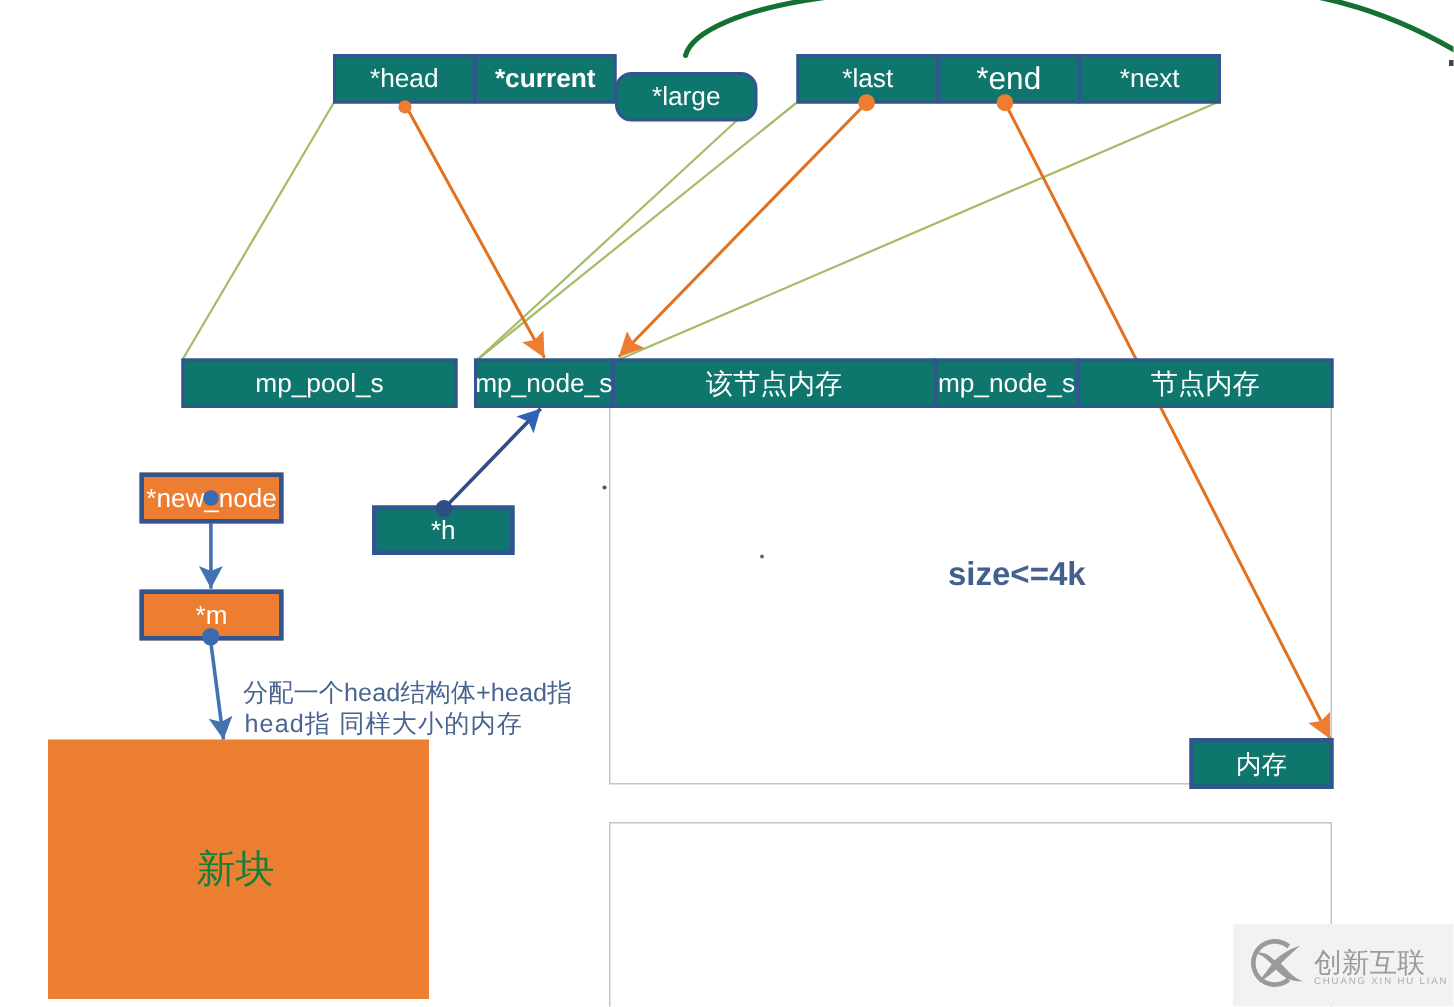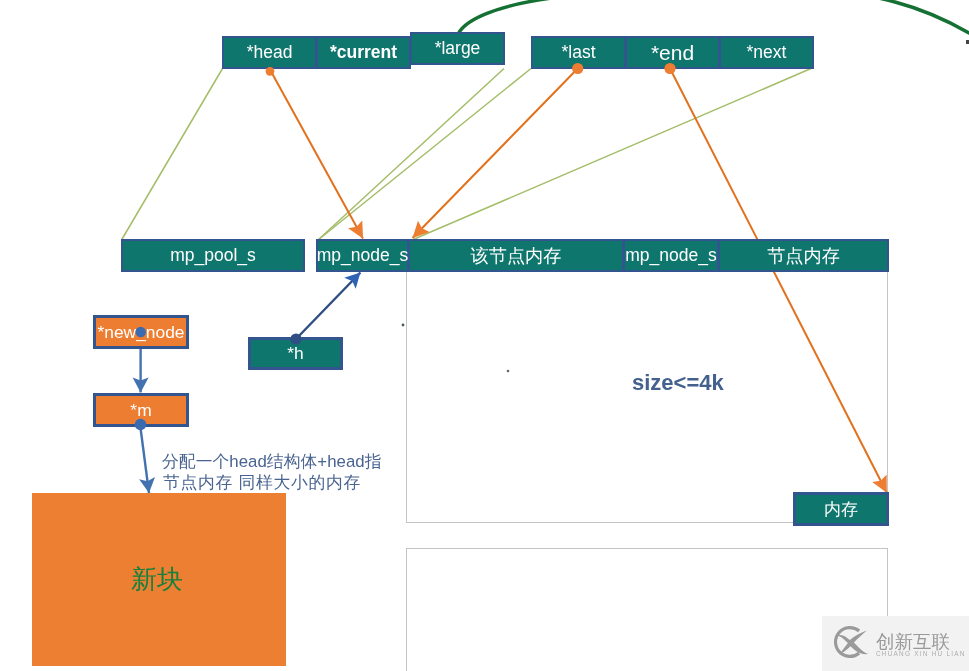--- a/index.html
+++ b/index.html
@@ -38,21 +38,21 @@
 
     <path d="M457,37 C461,22 492,5 560,-3 C700,-20 820,-18 895,2 C925,10 950,22 969,33" stroke="#157033" stroke-width="3.4" fill="none" stroke-linecap="round"></path>
   </svg>
 
   <div class="cell" style="left:222px;top:36px;width:95px;height:33px;font-size:17.5px;">
     <span>*head</span>
   </div>
   <div class="cell" style="left:316px;top:36px;width:95px;height:33px;font-size:17.5px;font-weight:bold;">
     <span>*current</span>
   </div>
-  <div class="cell" style="left:410px;top:32px;width:95px;height:33px;font-size:17.5px;">
+  <div class="cell" style="left:410px;top:48px;width:95px;height:33px;font-size:17.5px;border-radius:11px;">
     <span>*large</span>
   </div>
 
   <div class="cell" style="left:531px;top:36px;width:95px;height:33px;font-size:17.5px;">
     <span>*last</span>
   </div>
   <div class="cell" style="left:625px;top:36px;width:95px;height:33px;font-size:21px;">
     <span>*end</span>
   </div>
   <div class="cell" style="left:719px;top:36px;width:95px;height:33px;font-size:17.5px;">
@@ -94,21 +94,21 @@
   </div>
 
   <div class="note" style="left:131px;top:562px;font-size:26px;color:#15803d;">
     <span>新块</span>
   </div>
 
   <div class="note" style="left:162px;top:450px;font-size:16.8px;color:#4a6491;letter-spacing:0.05px;">
     <span>分配一个head结构体+head指</span>
   </div>
   <div class="note" style="left:163px;top:471px;font-size:16.8px;color:#4a6491;letter-spacing:0.72px;">
-    <span>节点内存 同样大小的内存</span>
+    <span>head指 同样大小的内存</span>
   </div>
 
   <svg class="layer" id="arrows" viewBox="0 0 969 671">
     <defs>
       <marker id="ar-orange" markerWidth="20" markerHeight="20" refX="16.2" refY="8.6" orient="auto" markerUnits="userSpaceOnUse">
         <path d="M0,0.5 L16.2,8.6 L0,16.7 L2.7,8.6 Z" fill="#ed7d31"></path>
       </marker>
       <marker id="ar-blue" markerWidth="21" markerHeight="21" refX="15.0" refY="8.2" orient="auto" markerUnits="userSpaceOnUse">
         <path d="M0,0.2 L15.0,8.2 L0,16.2 L3.2,8.2 Z" fill="#4272b0"></path>
       </marker>

